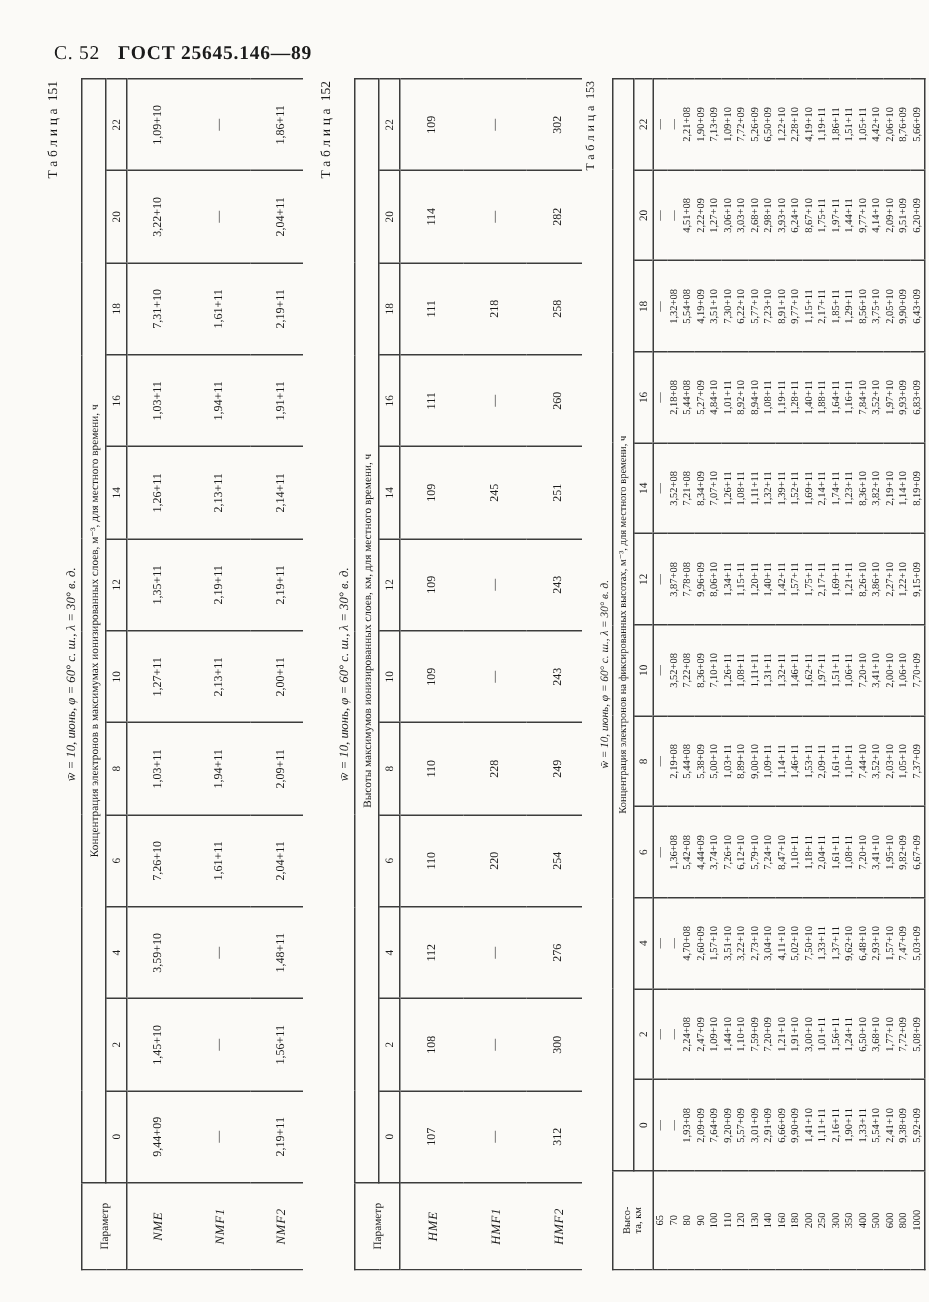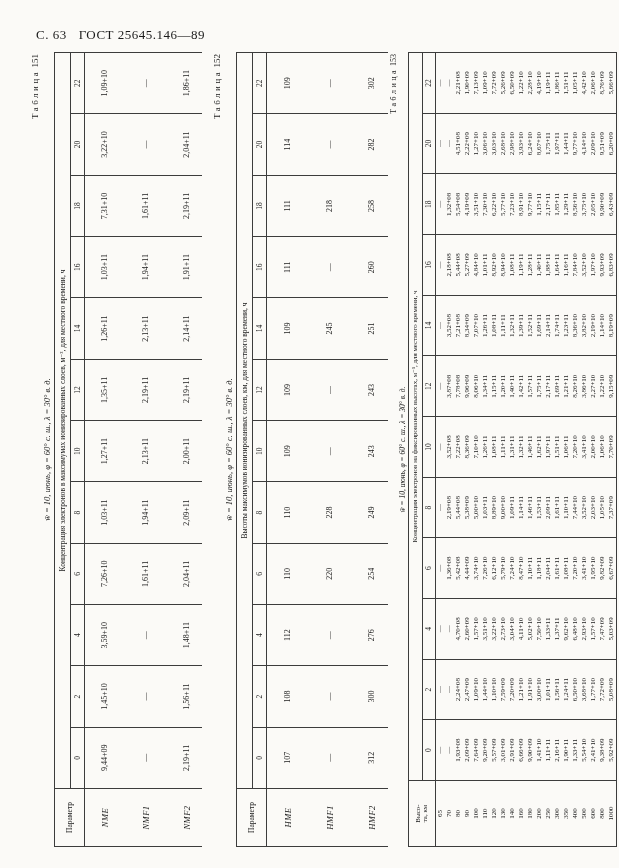--- a/index.html
+++ b/index.html
@@ -3,21 +3,21 @@
 <meta charset="utf-8">
 <style>
   html,body{margin:0;padding:0;}
   body{
     width:619px;height:868px;position:relative;overflow:hidden;
     background:#fbfaf7;color:#1b1b1b;
     font-family:"Liberation Serif","DejaVu Serif",serif;
   }
   .page-header{position:absolute;top:27px;left:36px;font-size:13px;white-space:nowrap;}
   .page-header .pg{letter-spacing:0.5px;}
-  .page-header .gost{font-weight:normal;margin-left:12px;letter-spacing:0.5px;}
+  .page-header .gost{font-weight:bold;margin-left:12px;letter-spacing:0.5px;}
 
   .rot{
     position:absolute;transform-origin:0 0;
     transform:translateY(795px) rotate(-90deg);
     width:795px;overflow:hidden;
   }
   .tbl-label{text-align:right;font-size:9px;line-height:10px;padding-right:2px;white-space:nowrap;}
   .tbl-label .w{letter-spacing:2.5px;}
   .tbl-cond{text-align:center;font-size:8.5px;line-height:10px;margin:2px 0 2px;font-style:italic;}
 
@@ -46,21 +46,21 @@
   .t2 td.caption,.t2 td.corner{height:13px;font-size:7px;}
   .t2 td.hour{height:12px;}
   .t2 tbody td{height:9px;font-size:7px;}
   .small-label .tbl-label{font-size:8px;line-height:9px;}
   .small-label .tbl-cond{font-size:7.5px;line-height:8px;margin:1px 0;}
 </style>
 </head>
 <body>
 
 <div class="page-header">
-  <span class="pg">С. 63</span><span class="gost">ГОСТ 25645.146—89</span>
+  <span class="pg">С. 52</span><span class="gost">ГОСТ 25645.146—89</span>
 </div>
 
 <div class="rot" style="left:30px;top:52px;height:172px;">
   <div class="tbl-label">
     <span class="w">Таблица</span>
     <span>151</span>
   </div>
   <div class="tbl-cond">w̄ = 10, июнь, φ = 60° с. ш., λ = 30° в. д.</div>
   <table class="gtbl t0 params-italic">
       <colgroup>

